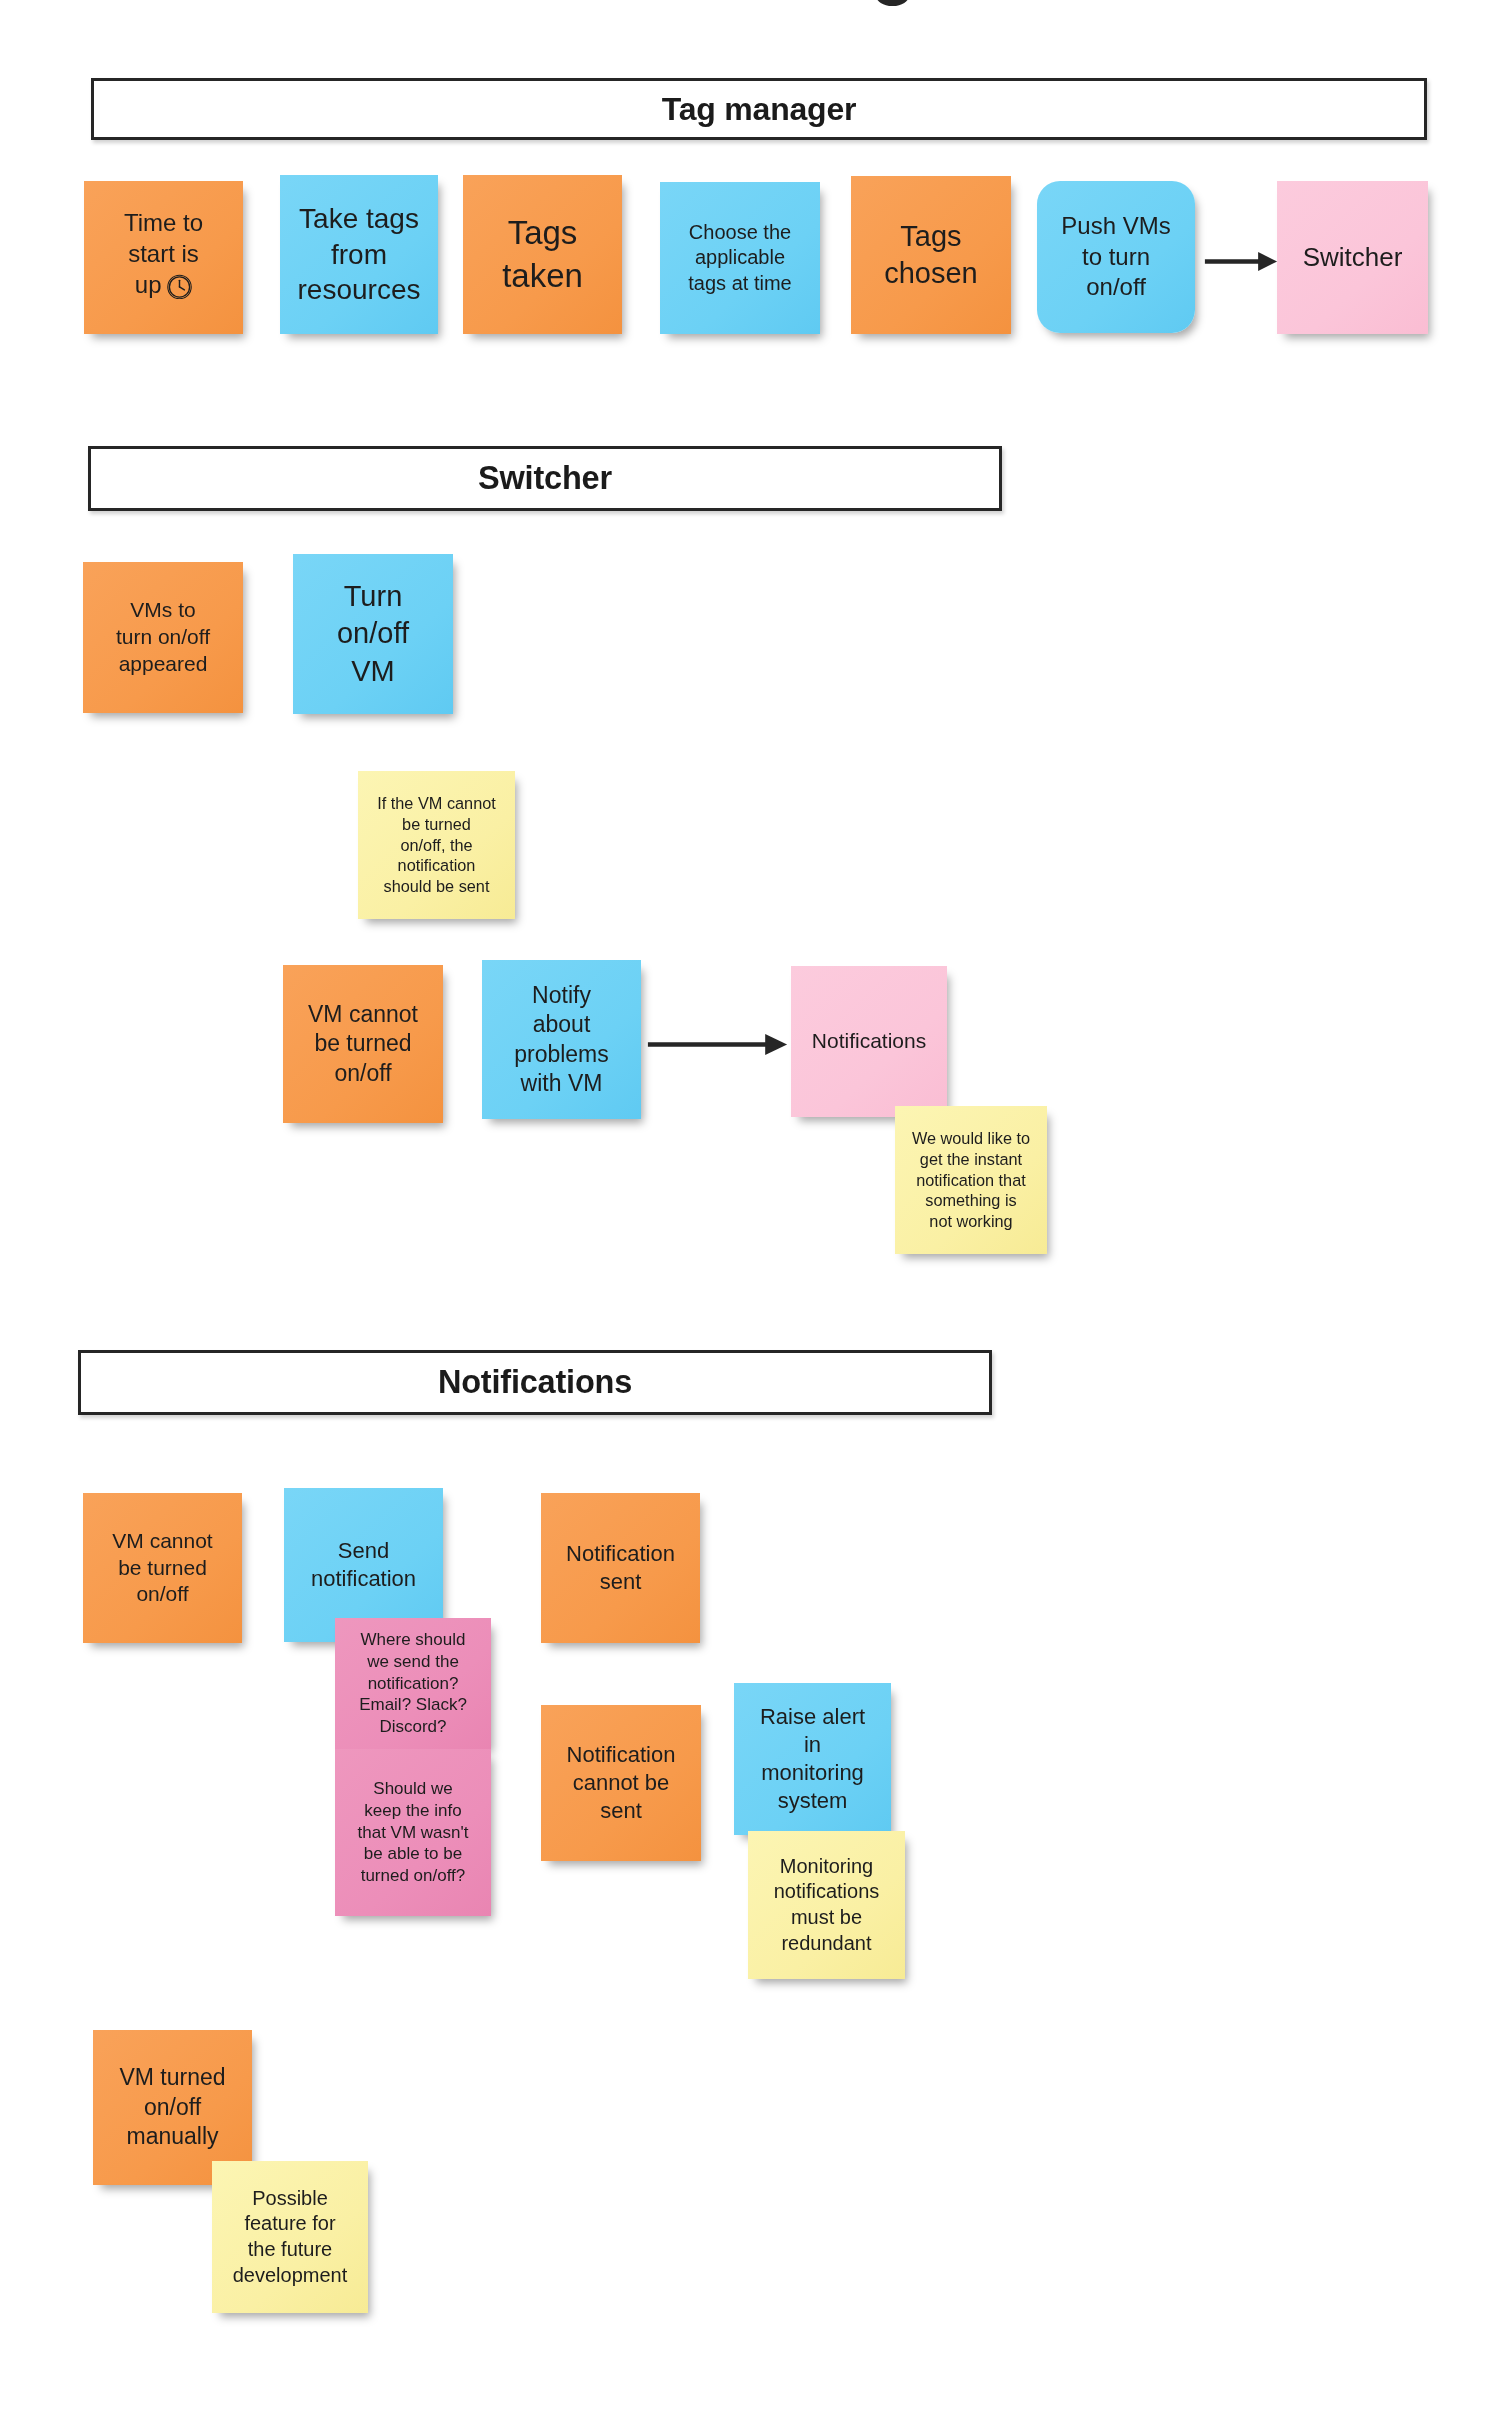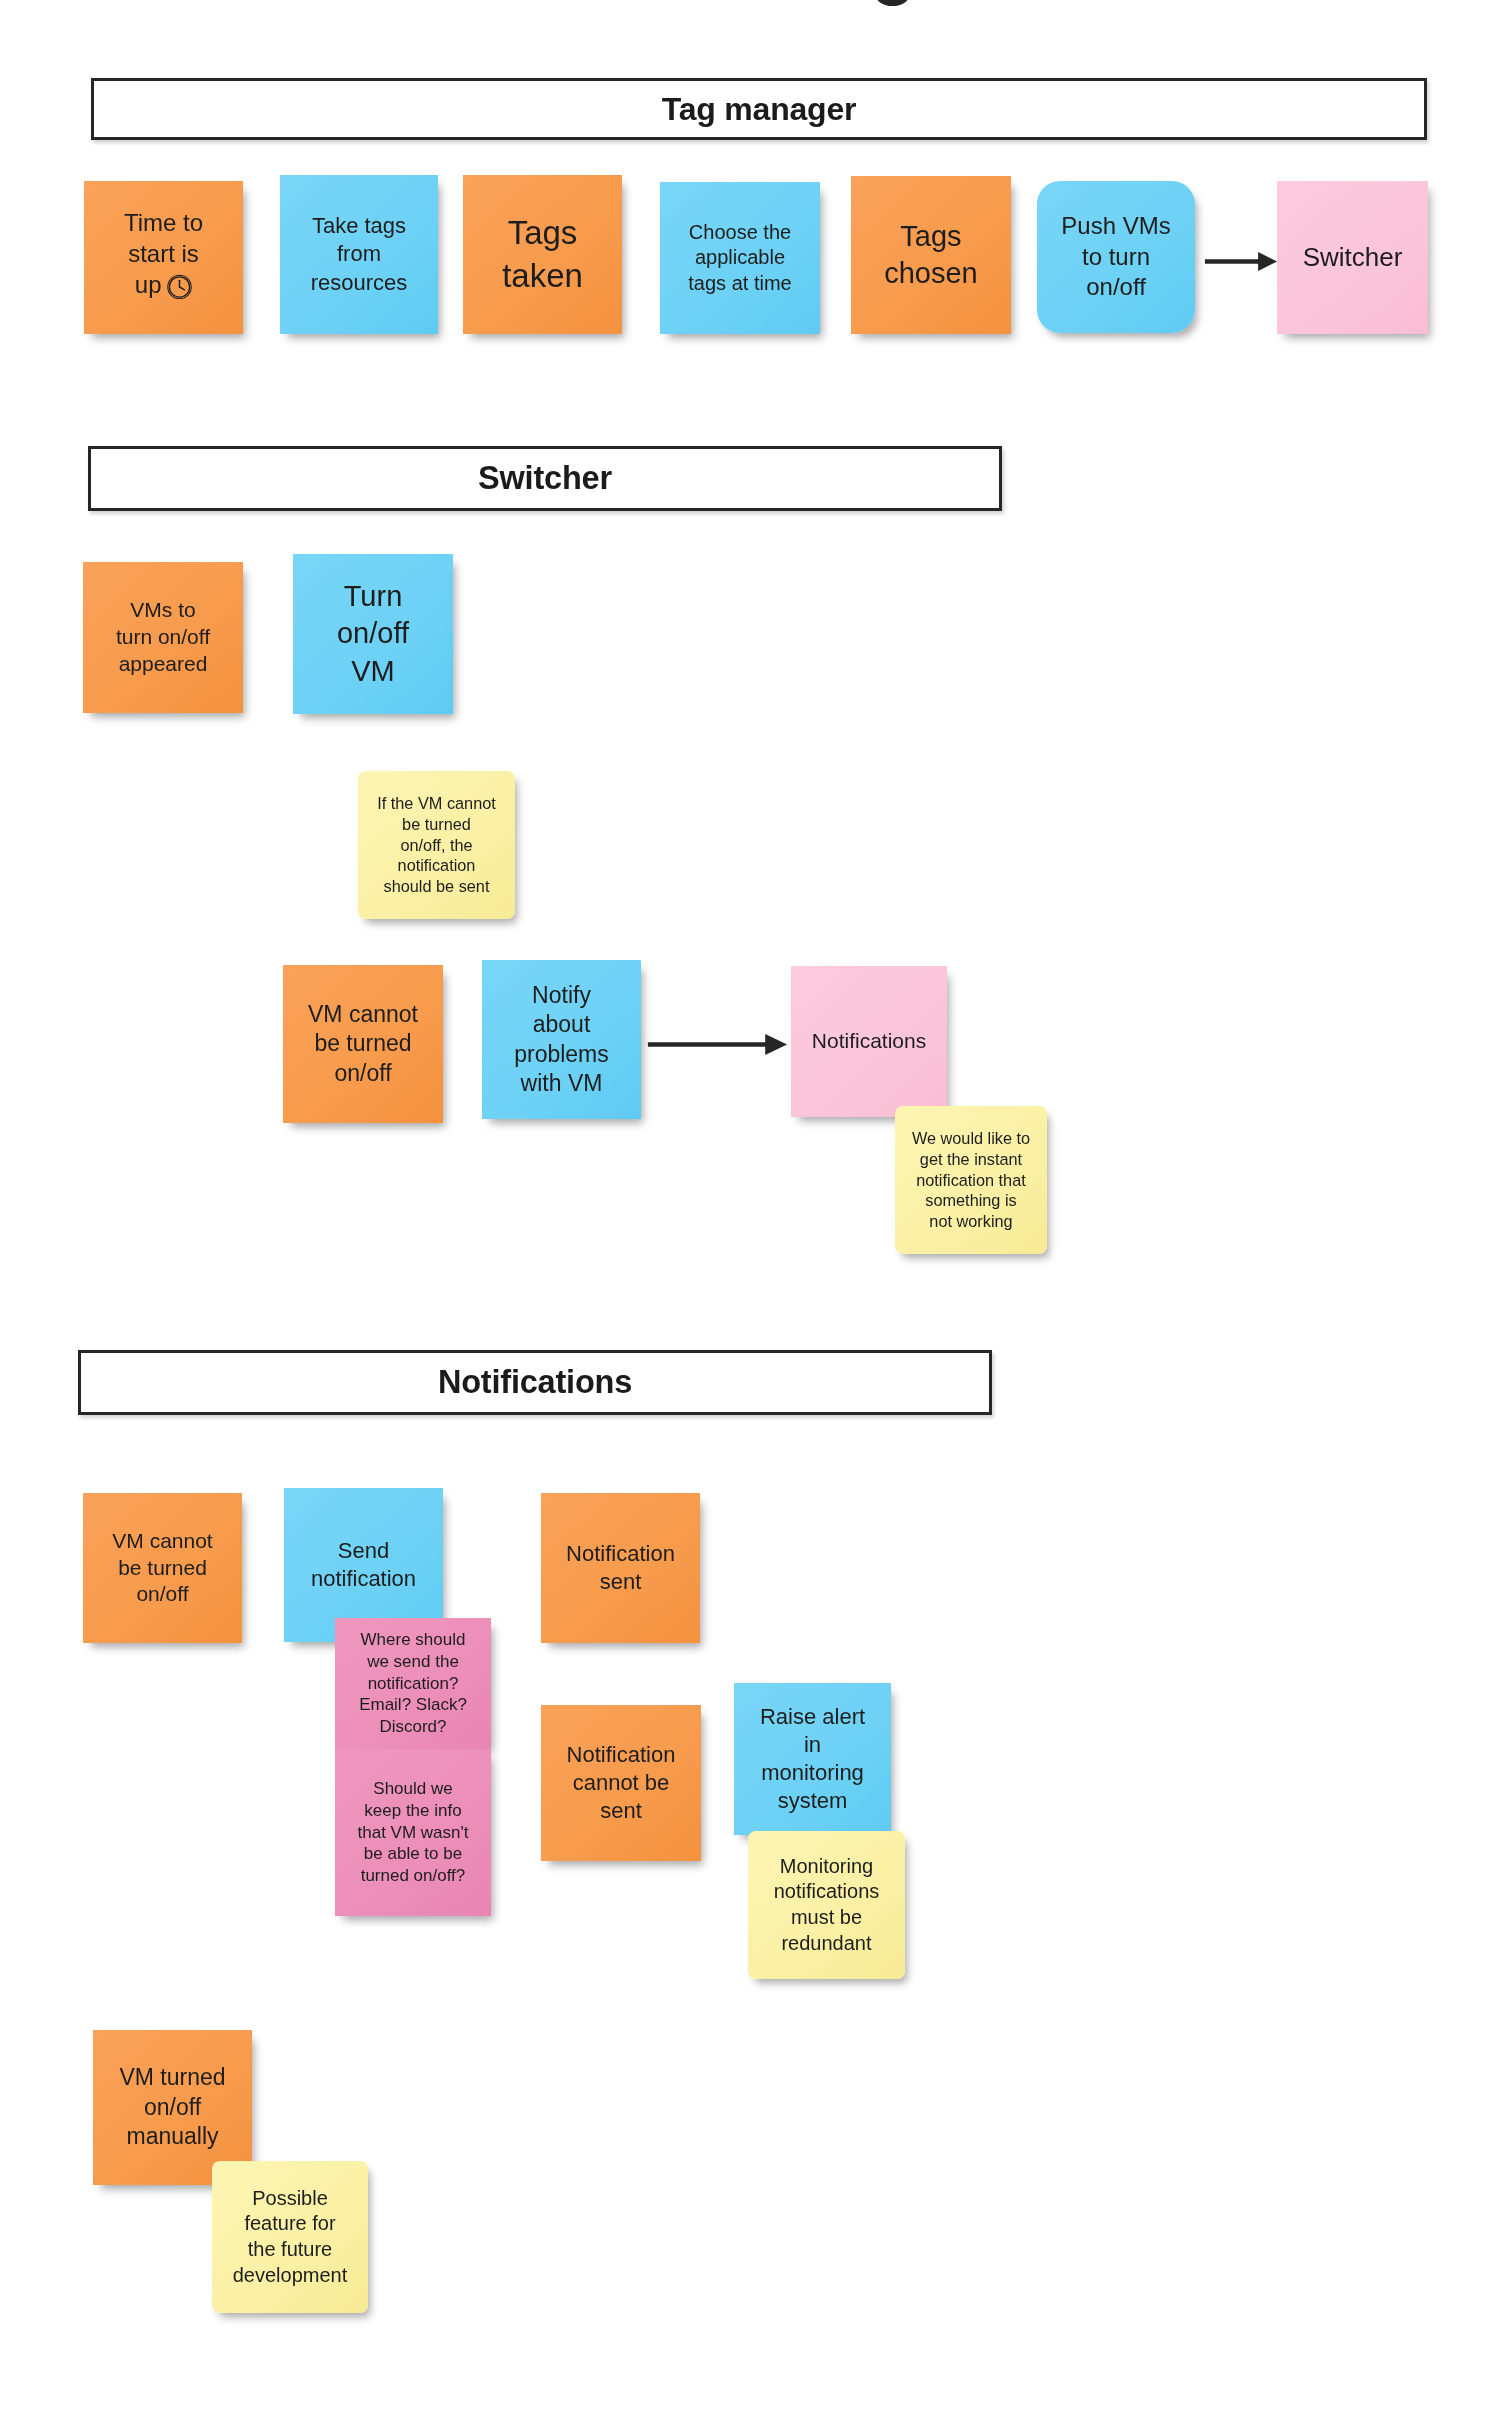--- a/index.html
+++ b/index.html
@@ -51,21 +51,21 @@
     box-shadow: 4.8px 6.7px 8.6px -2.9px rgba(0,0,0,0.34);
   }
   .note .txt {
     display: block;
     width: 100%;
     white-space: pre-line;
   }
   .note.orange { background: #f89c50; }
   .note.blue   { background: #6fd2f5; }
   .note.pink   { background: #fbc6da; }
-  .note.yellow { background: #faf1a6; border-radius: 8px; }
+  .note.yellow { background: #faf1a6; }
   .note.magenta{ background: #ec8fba; }
 
   
   .note.orange { background: linear-gradient(138deg,#f9a259 0%, #f79a4b 62%, #f4923f 100%); }
   .note.blue   { background: linear-gradient(138deg,#79d6f7 0%, #6cd1f5 62%, #5fcaf2 100%); }
   .note.pink   { background: linear-gradient(138deg,#fccbdd 0%, #fbc5d9 62%, #fabdd3 100%); }
   .note.yellow { background: linear-gradient(138deg,#fcf5b3 0%, #faf0a4 62%, #f7eb95 100%); }
   .note.magenta{ background: linear-gradient(138deg,#ee97be 0%, #ec8eb9 62%, #e985b2 100%); }
 
   
@@ -107,21 +107,21 @@
     <span class="txt"><span>Time to
 start is
 up</span><span class="clock-icon"><svg width="25" height="25" viewBox="0 0 26 26" aria-hidden="true">
             <circle cx="13" cy="13.5" r="10.5" fill="none" stroke="#1d1d1d" stroke-width="1.4"></circle>
             <circle cx="13" cy="13.5" r="12.2" fill="none" stroke="#1d1d1d" stroke-width="1.1"></circle>
             <line x1="13" y1="13.5" x2="13" y2="6.6" stroke="#1d1d1d" stroke-width="1.5" stroke-linecap="round"></line>
             <line x1="13" y1="13.5" x2="18.1" y2="16.6" stroke="#1d1d1d" stroke-width="1.5" stroke-linecap="round"></line>
           </svg></span></span>
   </div>
 
-  <div class="note blue" style="left:280px; top:175px; width:158px; height:159px; font-size:22px;">
+  <div class="note blue" style="left:280px; top:175px; width:158px; height:159px; font-size:28px;">
     <span class="txt">Take tags
 from
 resources</span>
   </div>
 
   <div class="note orange" style="left:463px; top:175px; width:159px; height:159px; font-size:33px;">
     <span class="txt">Tags
 taken</span>
   </div>
 

